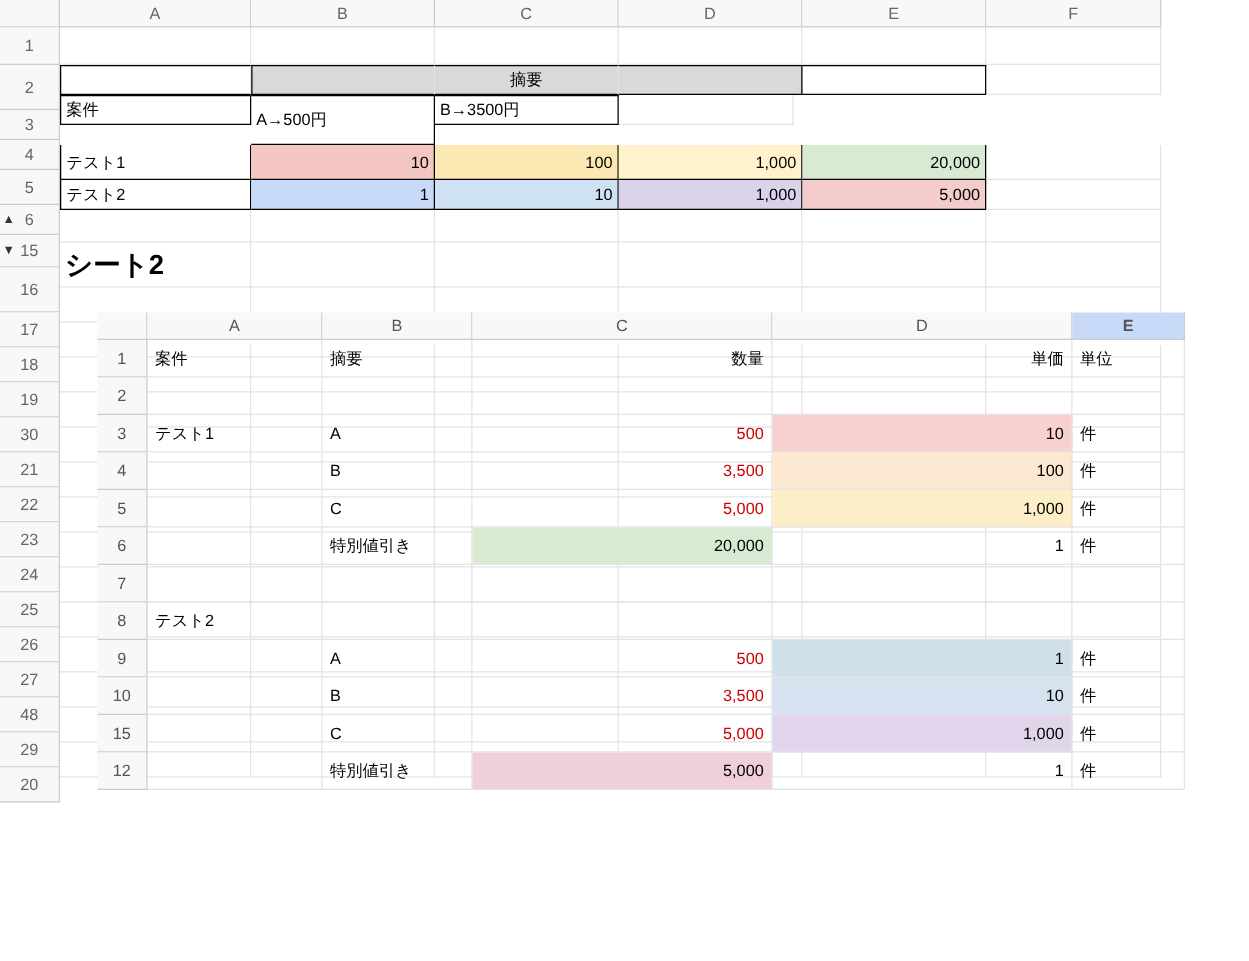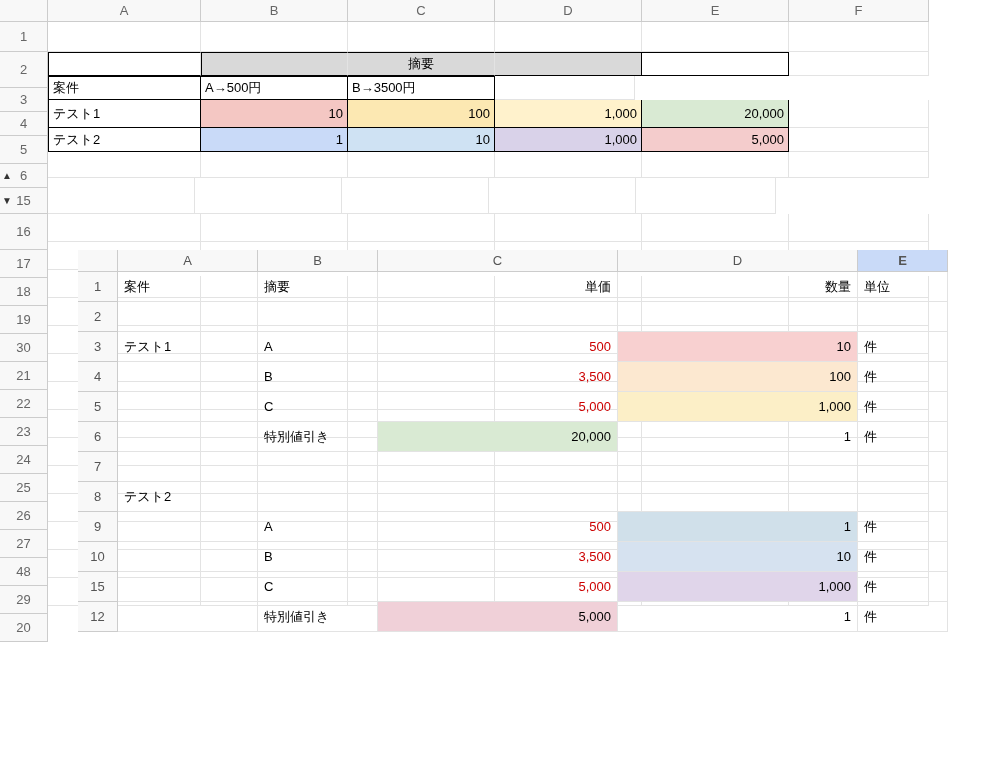--- a/index.html
+++ b/index.html
@@ -216,21 +216,21 @@
       <div class="row">
         <div class="cell b-top b-left b-bottom" style="width: 153px; height: 24px;"></div>
         <div class="cell hdr-grey b-top b-bottom b-left" style="width: 147px; height: 24px;"></div>
         <div class="cell hdr-grey b-top b-bottom center" style="width: 147px; height: 24px;">摘要</div>
         <div class="cell hdr-grey b-top b-bottom b-right" style="width: 147px; height: 24px;"></div>
         <div class="cell b-top b-bottom b-right" style="width: 147px; height: 24px;"></div>
         <div class="cell" style="width: 140px; height: 24px;"></div>
       </div>
       <div class="row">
         <div class="cell b-top b-bottom b-left b-right" style="width: 153px; height: 24px;">案件</div>
-        <div class="cell b-top b-bottom b-right" style="width: 147px; height: 24px;">A→500円</div>
+        <div class="cell b-top b-bottom b-right" style="width: 147px; height: 40px;">A→500円</div>
         <div class="cell b-top b-bottom b-right" style="width: 147px; height: 24px;">B→3500円</div>
         <div class="cell" style="width: 140px; height: 24px;"></div>
       </div>
       <div class="row">
         <div class="cell b-bottom b-left b-right" style="width: 153px; height: 28px;">テスト1</div>
         <div class="cell b-bottom b-right right" style="width: 147px; height: 28px; background: rgb(244, 199, 195);">10</div>
         <div class="cell b-bottom b-right right" style="width: 147px; height: 28px; background: rgb(252, 232, 178);">100</div>
         <div class="cell b-bottom b-right right" style="width: 147px; height: 28px; background: rgb(255, 242, 204);">1,000</div>
         <div class="cell b-bottom b-right right" style="width: 147px; height: 28px; background: rgb(217, 234, 211);">20,000</div>
         <div class="cell" style="width: 140px; height: 28px;"></div>
@@ -245,20 +245,21 @@
       </div>
       <div class="row">
         <div class="cell" style="width: 153px; height: 26px;"></div>
         <div class="cell" style="width: 147px; height: 26px;"></div>
         <div class="cell" style="width: 147px; height: 26px;"></div>
         <div class="cell" style="width: 147px; height: 26px;"></div>
         <div class="cell" style="width: 147px; height: 26px;"></div>
         <div class="cell" style="width: 140px; height: 26px;"></div>
       </div>
       <div class="row">
+        <div class="cell title" style="width: 153px; height: 36px;">シート2</div>
         <div class="cell" style="width: 147px; height: 36px;"></div>
         <div class="cell" style="width: 147px; height: 36px;"></div>
         <div class="cell" style="width: 147px; height: 36px;"></div>
         <div class="cell" style="width: 147px; height: 36px;"></div>
         <div class="cell" style="width: 140px; height: 36px;"></div>
       </div>
       <div class="row">
         <div class="cell" style="width: 153px; height: 28px;"></div>
         <div class="cell" style="width: 147px; height: 28px;"></div>
         <div class="cell" style="width: 147px; height: 28px;"></div>
@@ -390,22 +391,22 @@
           <div class="inner-row-header" style="height: 30px;">8</div>
           <div class="inner-row-header" style="height: 30px;">9</div>
           <div class="inner-row-header" style="height: 30px;">10</div>
           <div class="inner-row-header" style="height: 30px;">15</div>
           <div class="inner-row-header" style="height: 30px;">12</div>
         </div>
         <div class="inner-grid">
           <div class="row">
             <div class="inner-cell" style="width: 140px; height: 30px;">案件</div>
             <div class="inner-cell" style="width: 120px; height: 30px;">摘要</div>
+            <div class="inner-cell right" style="width: 240px; height: 30px;">数量</div>
             <div class="inner-cell right" style="width: 240px; height: 30px;">単価</div>
-            <div class="inner-cell right" style="width: 240px; height: 30px;">数量</div>
             <div class="inner-cell" style="width: 90px; height: 30px;">単位</div>
           </div>
           <div class="row">
             <div class="inner-cell" style="width: 140px; height: 30px;"></div>
             <div class="inner-cell" style="width: 120px; height: 30px;"></div>
             <div class="inner-cell right" style="width: 240px; height: 30px;"></div>
             <div class="inner-cell right" style="width: 240px; height: 30px;"></div>
             <div class="inner-cell" style="width: 90px; height: 30px;"></div>
           </div>
           <div class="row">

